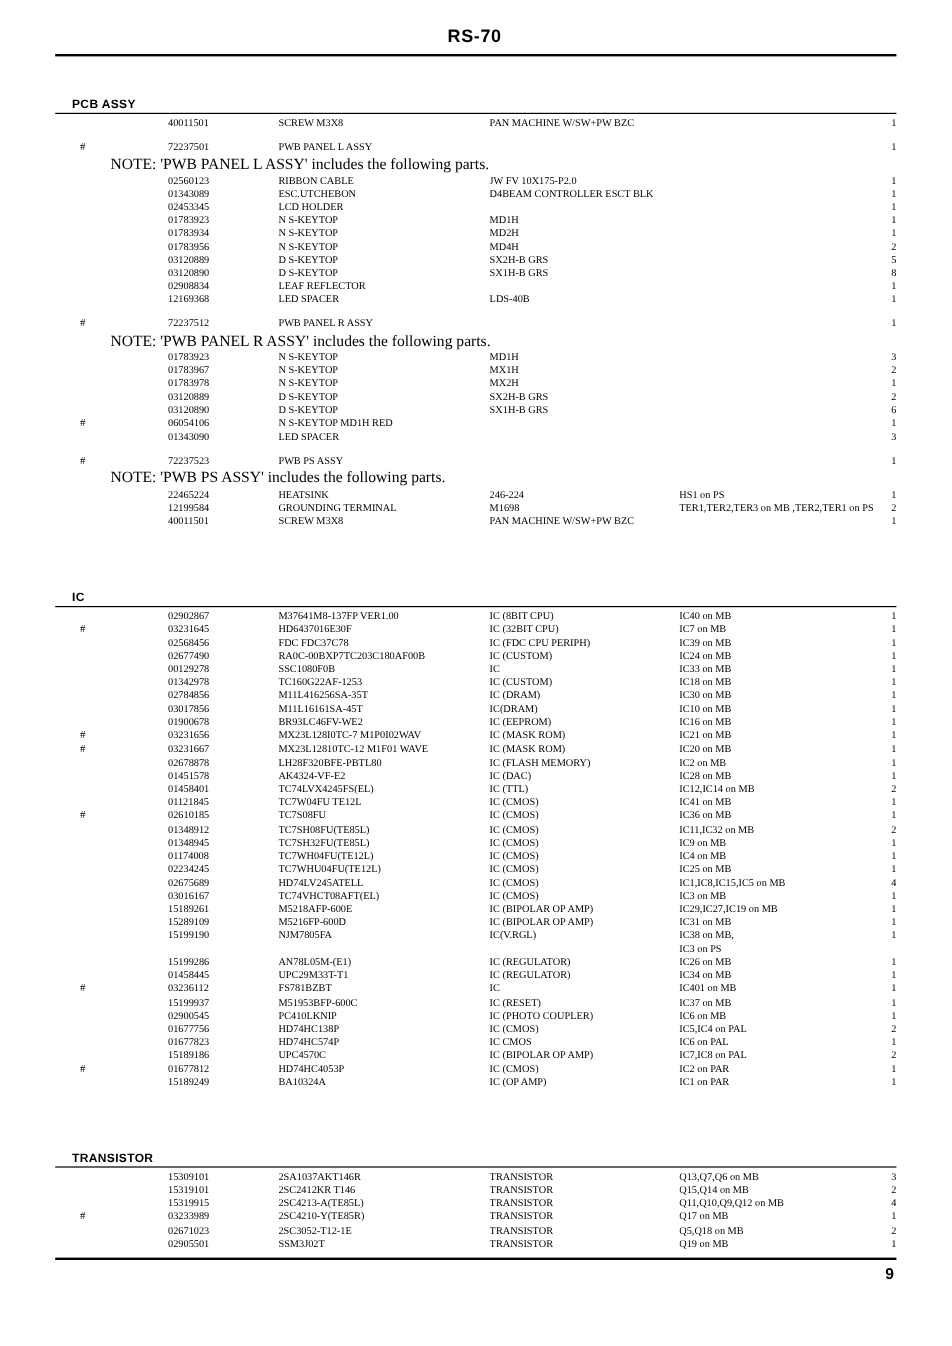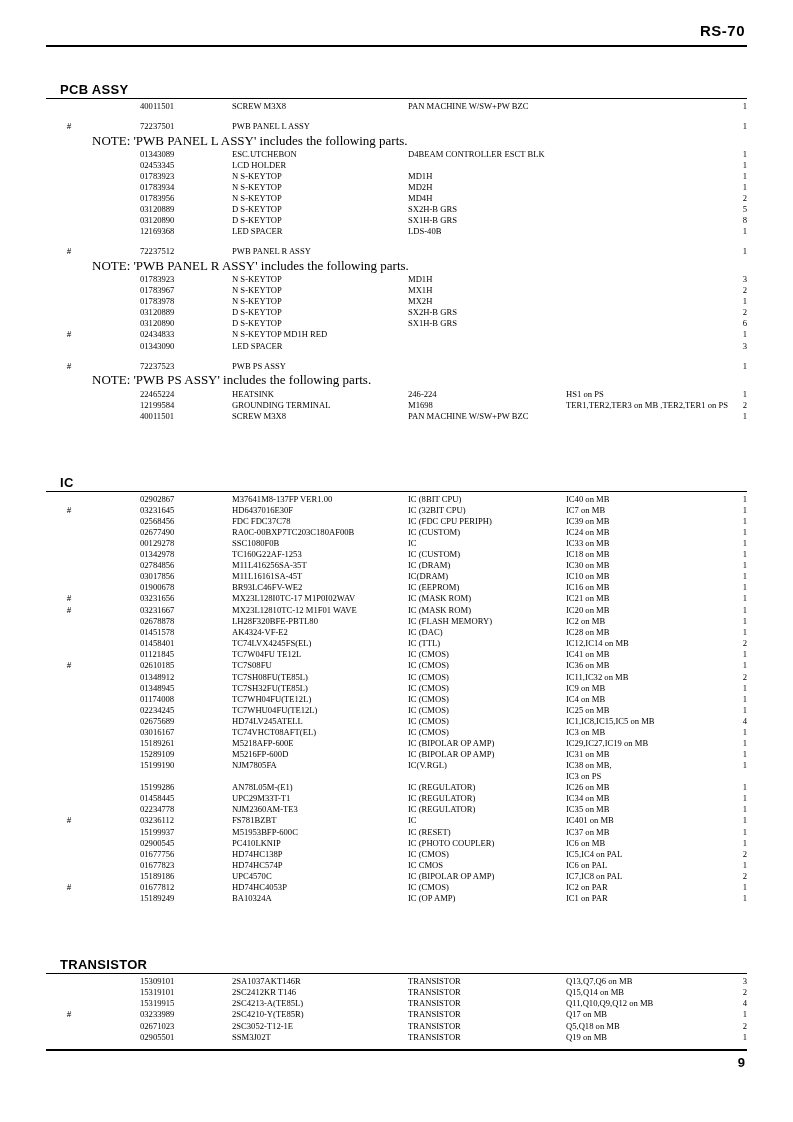--- a/index.html
+++ b/index.html
@@ -14,38 +14,38 @@
     color: #000000;
   }
   .page {
     position: relative;
     width: 793px;
     height: 1122px;
     box-sizing: border-box;
     padding: 22px 46px 20px 46px;
   }
   .header {
-    text-align: right;
+    text-align: center;
     font-family: "Liberation Sans", sans-serif;
     font-weight: bold;
     font-size: 15px;
     letter-spacing: 0.5px;
     padding-right: 2px;
     padding-bottom: 6px;
   }
   .rule-top {
     border-top: 2.5px solid #000;
     margin-bottom: 10px;
   }
   .section {
     margin-bottom: 2px;
   }
   .section-head {
     font-family: "Liberation Sans", sans-serif;
-    font-size: 13px;
+    font-size: 10px;
     font-weight: bold;
     letter-spacing: 0.3px;
     padding-left: 14px;
     padding-bottom: 1px;
     margin-top: 35px;
   }
   .section-rule {
     border-top: 1px solid #000;
     margin-bottom: 2px;
   }
@@ -146,20 +146,29 @@
               <td class="c-loc"></td>
               <td class="c-qty">1</td>
             </tr>
             <tr class="note">
               <td class="c-mark">&nbsp;</td>
               <td colspan="6">NOTE: 'PWB PANEL L ASSY' includes the following parts.</td>
             </tr>
             <tr>
               <td class="c-mark"></td>
               <td class="c-ref">&nbsp;</td>
+              <td class="c-num">02560123</td>
+              <td class="c-desc">RIBBON CABLE</td>
+              <td class="c-spec">JW FV 10X175-P2.0</td>
+              <td class="c-loc"></td>
+              <td class="c-qty">1</td>
+            </tr>
+            <tr>
+              <td class="c-mark"></td>
+              <td class="c-ref">&nbsp;</td>
               <td class="c-num">01343089</td>
               <td class="c-desc">ESC.UTCHEBON</td>
               <td class="c-spec">D4BEAM CONTROLLER ESCT BLK</td>
               <td class="c-loc"></td>
               <td class="c-qty">1</td>
             </tr>
             <tr>
               <td class="c-mark"></td>
               <td class="c-ref">&nbsp;</td>
               <td class="c-num">02453345</td>
@@ -209,20 +218,29 @@
               <td class="c-ref">&nbsp;</td>
               <td class="c-num">03120890</td>
               <td class="c-desc">D S-KEYTOP</td>
               <td class="c-spec">SX1H-B GRS</td>
               <td class="c-loc"></td>
               <td class="c-qty">8</td>
             </tr>
             <tr>
               <td class="c-mark"></td>
               <td class="c-ref">&nbsp;</td>
+              <td class="c-num">02908834</td>
+              <td class="c-desc">LEAF REFLECTOR</td>
+              <td class="c-spec"></td>
+              <td class="c-loc"></td>
+              <td class="c-qty">1</td>
+            </tr>
+            <tr>
+              <td class="c-mark"></td>
+              <td class="c-ref">&nbsp;</td>
               <td class="c-num">12169368</td>
               <td class="c-desc">LED SPACER</td>
               <td class="c-spec">LDS-40B</td>
               <td class="c-loc"></td>
               <td class="c-qty">1</td>
             </tr>
             <tr class="spacer">
               <td colspan="7">&nbsp;</td>
             </tr>
             <tr>
@@ -279,21 +297,21 @@
               <td class="c-ref">&nbsp;</td>
               <td class="c-num">03120890</td>
               <td class="c-desc">D S-KEYTOP</td>
               <td class="c-spec">SX1H-B GRS</td>
               <td class="c-loc"></td>
               <td class="c-qty">6</td>
             </tr>
             <tr>
               <td class="c-mark">#</td>
               <td class="c-ref">&nbsp;</td>
-              <td class="c-num">02434833</td>
+              <td class="c-num">06054106</td>
               <td class="c-desc">N S-KEYTOP MD1H RED</td>
               <td class="c-spec"></td>
               <td class="c-loc"></td>
               <td class="c-qty">1</td>
             </tr>
             <tr>
               <td class="c-mark"></td>
               <td class="c-ref">&nbsp;</td>
               <td class="c-num">01343090</td>
               <td class="c-desc">LED SPACER</td>
@@ -431,21 +449,21 @@
               <td class="c-num">01900678</td>
               <td class="c-desc">BR93LC46FV-WE2</td>
               <td class="c-spec">IC (EEPROM)</td>
               <td class="c-loc">IC16 on MB</td>
               <td class="c-qty">1</td>
             </tr>
             <tr>
               <td class="c-mark">#</td>
               <td class="c-ref">&nbsp;</td>
               <td class="c-num">03231656</td>
-              <td class="c-desc">MX23L128I0TC-17 M1P0I02WAV</td>
+              <td class="c-desc">MX23L128I0TC-7 M1P0I02WAV</td>
               <td class="c-spec">IC (MASK ROM)</td>
               <td class="c-loc">IC21 on MB</td>
               <td class="c-qty">1</td>
             </tr>
             <tr>
               <td class="c-mark">#</td>
               <td class="c-ref">&nbsp;</td>
               <td class="c-num">03231667</td>
               <td class="c-desc">MX23L12810TC-12 M1F01 WAVE</td>
               <td class="c-spec">IC (MASK ROM)</td>
@@ -596,29 +614,20 @@
               <td class="c-loc">IC26 on MB</td>
               <td class="c-qty">1</td>
             </tr>
             <tr>
               <td class="c-mark"></td>
               <td class="c-ref">&nbsp;</td>
               <td class="c-num">01458445</td>
               <td class="c-desc">UPC29M33T-T1</td>
               <td class="c-spec">IC (REGULATOR)</td>
               <td class="c-loc">IC34 on MB</td>
-              <td class="c-qty">1</td>
-            </tr>
-            <tr>
-              <td class="c-mark"></td>
-              <td class="c-ref">&nbsp;</td>
-              <td class="c-num">02234778</td>
-              <td class="c-desc">NJM2360AM-TE3</td>
-              <td class="c-spec">IC (REGULATOR)</td>
-              <td class="c-loc">IC35 on MB</td>
               <td class="c-qty">1</td>
             </tr>
             <tr>
               <td class="c-mark">#</td>
               <td class="c-ref">&nbsp;</td>
               <td class="c-num">03236112</td>
               <td class="c-desc">FS781BZBT</td>
               <td class="c-spec">IC</td>
               <td class="c-loc">IC401 on MB</td>
               <td class="c-qty">1</td>

